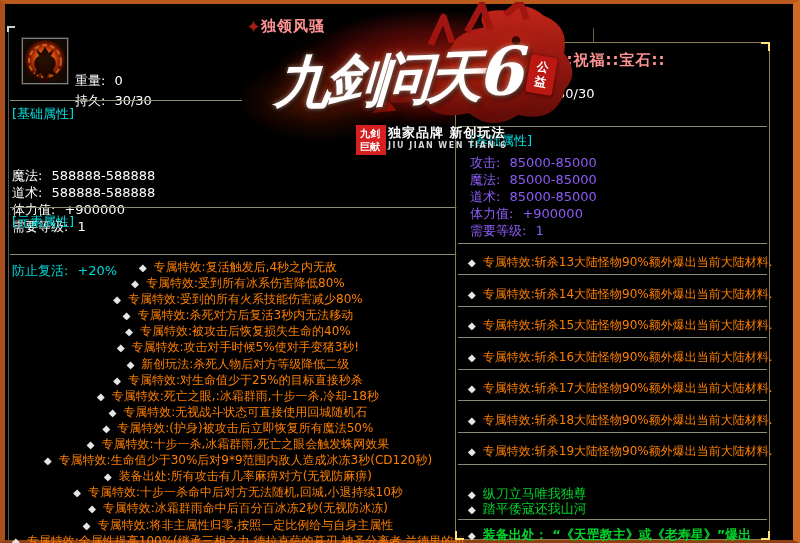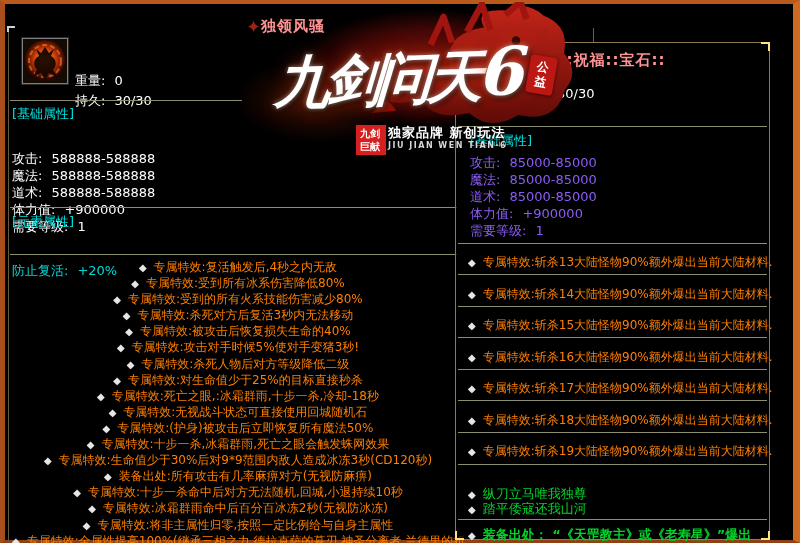--- a/index.html
+++ b/index.html
@@ -105,41 +105,40 @@
     <span>重量:</span><span class="v">0</span>
   </div>
   <div class="stat" style="top:56px;left:67px">
     <span>持久:</span><span class="v">30/30</span>
   </div>
 
   <div class="divider" style="left:2px;top:92px;width:232px"></div>
 
   <div class="sec" style="top:97px">[基础属性]</div>
 
-  <div class="stat" style="top:114px"><span>攻击:</span><span class="v">588888-588888</span></div>
   <div class="stat" style="top:131px"><span>魔法:</span><span class="v">588888-588888</span></div>
   <div class="stat" style="top:148px"><span>道术:</span><span class="v">588888-588888</span></div>
   <div class="stat" style="top:165px"><span>体力值:</span><span class="v">+900000</span></div>
   <div class="stat" style="top:182px"><span>需要等级:</span><span class="v">1</span></div>
 
   <div class="divider" style="left:2px;top:199px;width:447px"></div>
 
   <div class="sec" style="top:205px">[元素属性]</div>
   <div class="stat cyan" style="top:226px"><span>防止复活:</span><span class="v">+20%</span></div>
 
   <div class="divider" style="left:2px;top:246px;width:447px"></div>
 
   <div class="specials">
     <div class="sp-row"><span class="dia">◆</span><span>专属特效:复活触发后,4秒之内无敌</span></div>
     <div class="sp-row"><span class="dia">◆</span><span>专属特效:受到所有冰系伤害降低80%</span></div>
     <div class="sp-row"><span class="dia">◆</span><span>专属特效:受到的所有火系技能伤害减少80%</span></div>
     <div class="sp-row"><span class="dia">◆</span><span>专属特效:杀死对方后复活3秒内无法移动</span></div>
     <div class="sp-row"><span class="dia">◆</span><span>专属特效:被攻击后恢复损失生命的40%</span></div>
     <div class="sp-row"><span class="dia">◆</span><span>专属特效:攻击对手时候5%使对手变猪3秒!</span></div>
-    <div class="sp-row"><span class="dia">◆</span><span>专属特效:杀死人物后对方等级降低二级</span></div>
+    <div class="sp-row"><span class="dia">◆</span><span>新创玩法:杀死人物后对方等级降低二级</span></div>
     <div class="sp-row"><span class="dia">◆</span><span>专属特效:对生命值少于25%的目标直接秒杀</span></div>
     <div class="sp-row"><span class="dia">◆</span><span>专属特效:死亡之眼,:冰霜群雨,十步一杀,冷却-18秒</span></div>
     <div class="sp-row"><span class="dia">◆</span><span>专属特效:无视战斗状态可直接使用回城随机石</span></div>
     <div class="sp-row"><span class="dia">◆</span><span>专属特效:(护身)被攻击后立即恢复所有魔法50%</span></div>
     <div class="sp-row"><span class="dia">◆</span><span>专属特效:十步一杀,冰霜群雨,死亡之眼会触发蛛网效果</span></div>
     <div class="sp-row"><span class="dia">◆</span><span>专属特效:生命值少于30%后对9*9范围内敌人造成冰冻3秒(CD120秒)</span></div>
     <div class="sp-row"><span class="dia">◆</span><span>装备出处:所有攻击有几率麻痹对方(无视防麻痹)</span></div>
     <div class="sp-row"><span class="dia">◆</span><span>专属特效:十步一杀命中后对方无法随机,回城,小退持续10秒</span></div>
     <div class="sp-row"><span class="dia">◆</span><span>专属特效:冰霜群雨命中后百分百冰冻2秒(无视防冰冻)</span></div>
     <div class="sp-row"><span class="dia">◆</span><span>专属特效:将非主属性归零,按照一定比例给与自身主属性</span></div>

